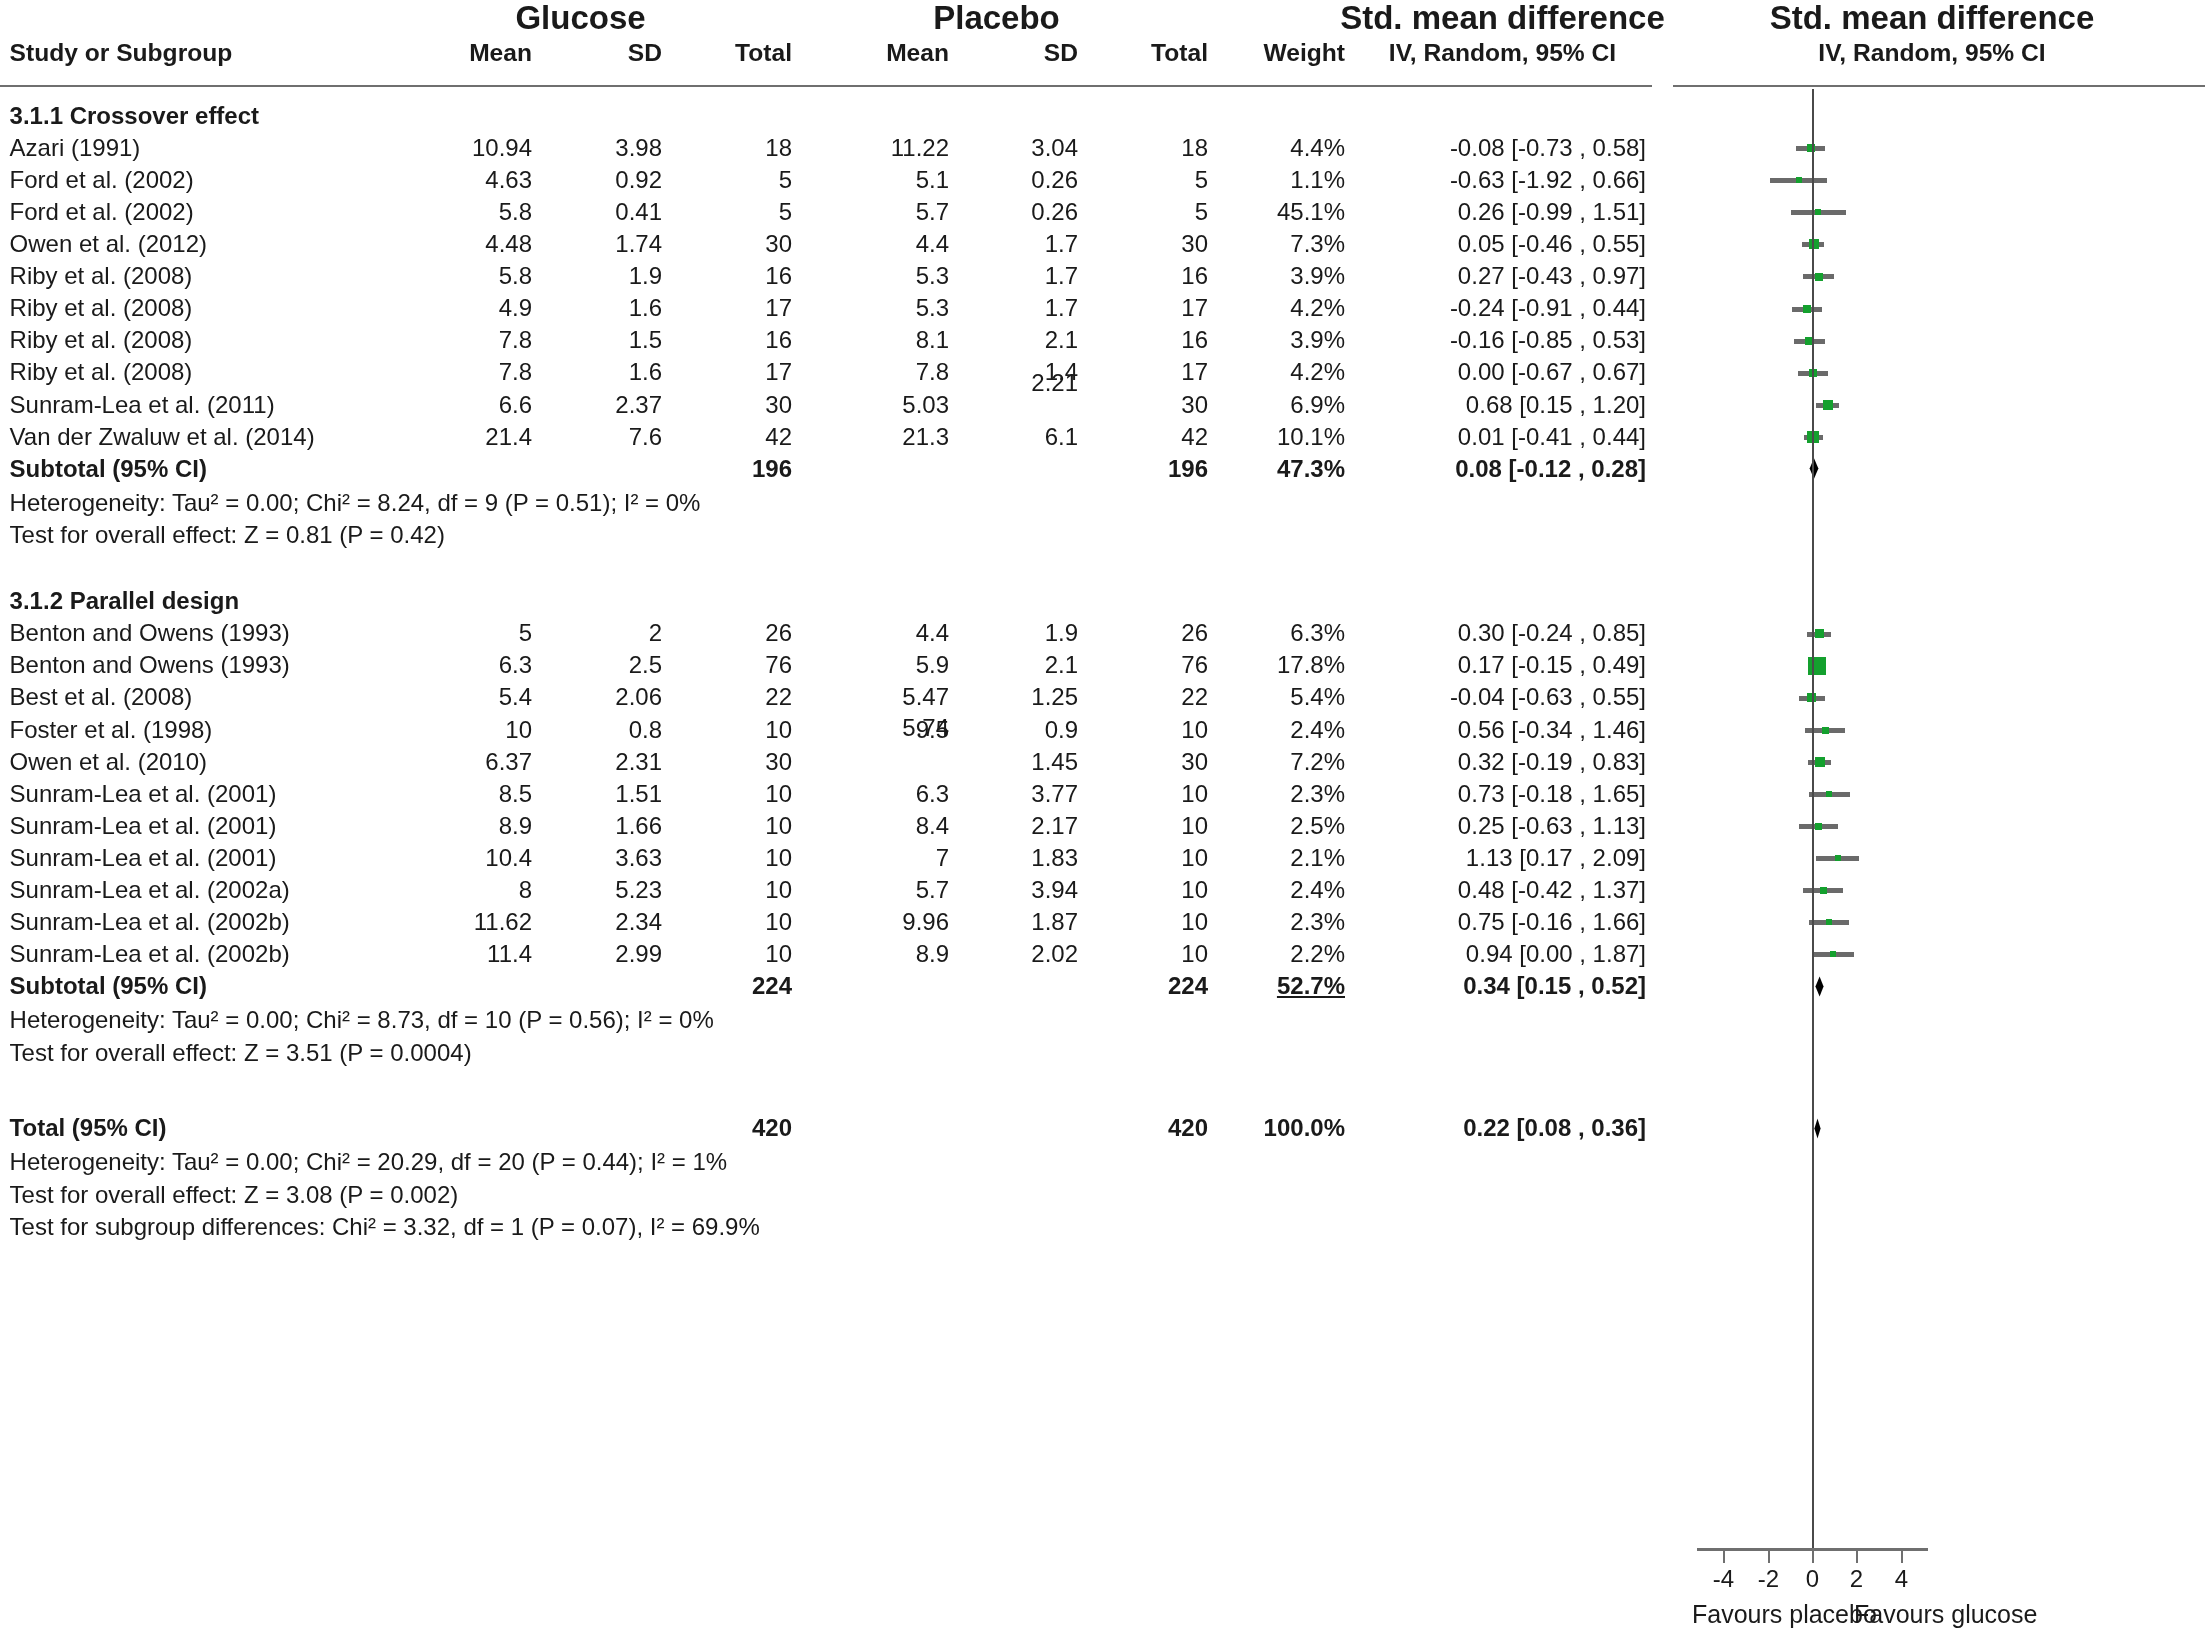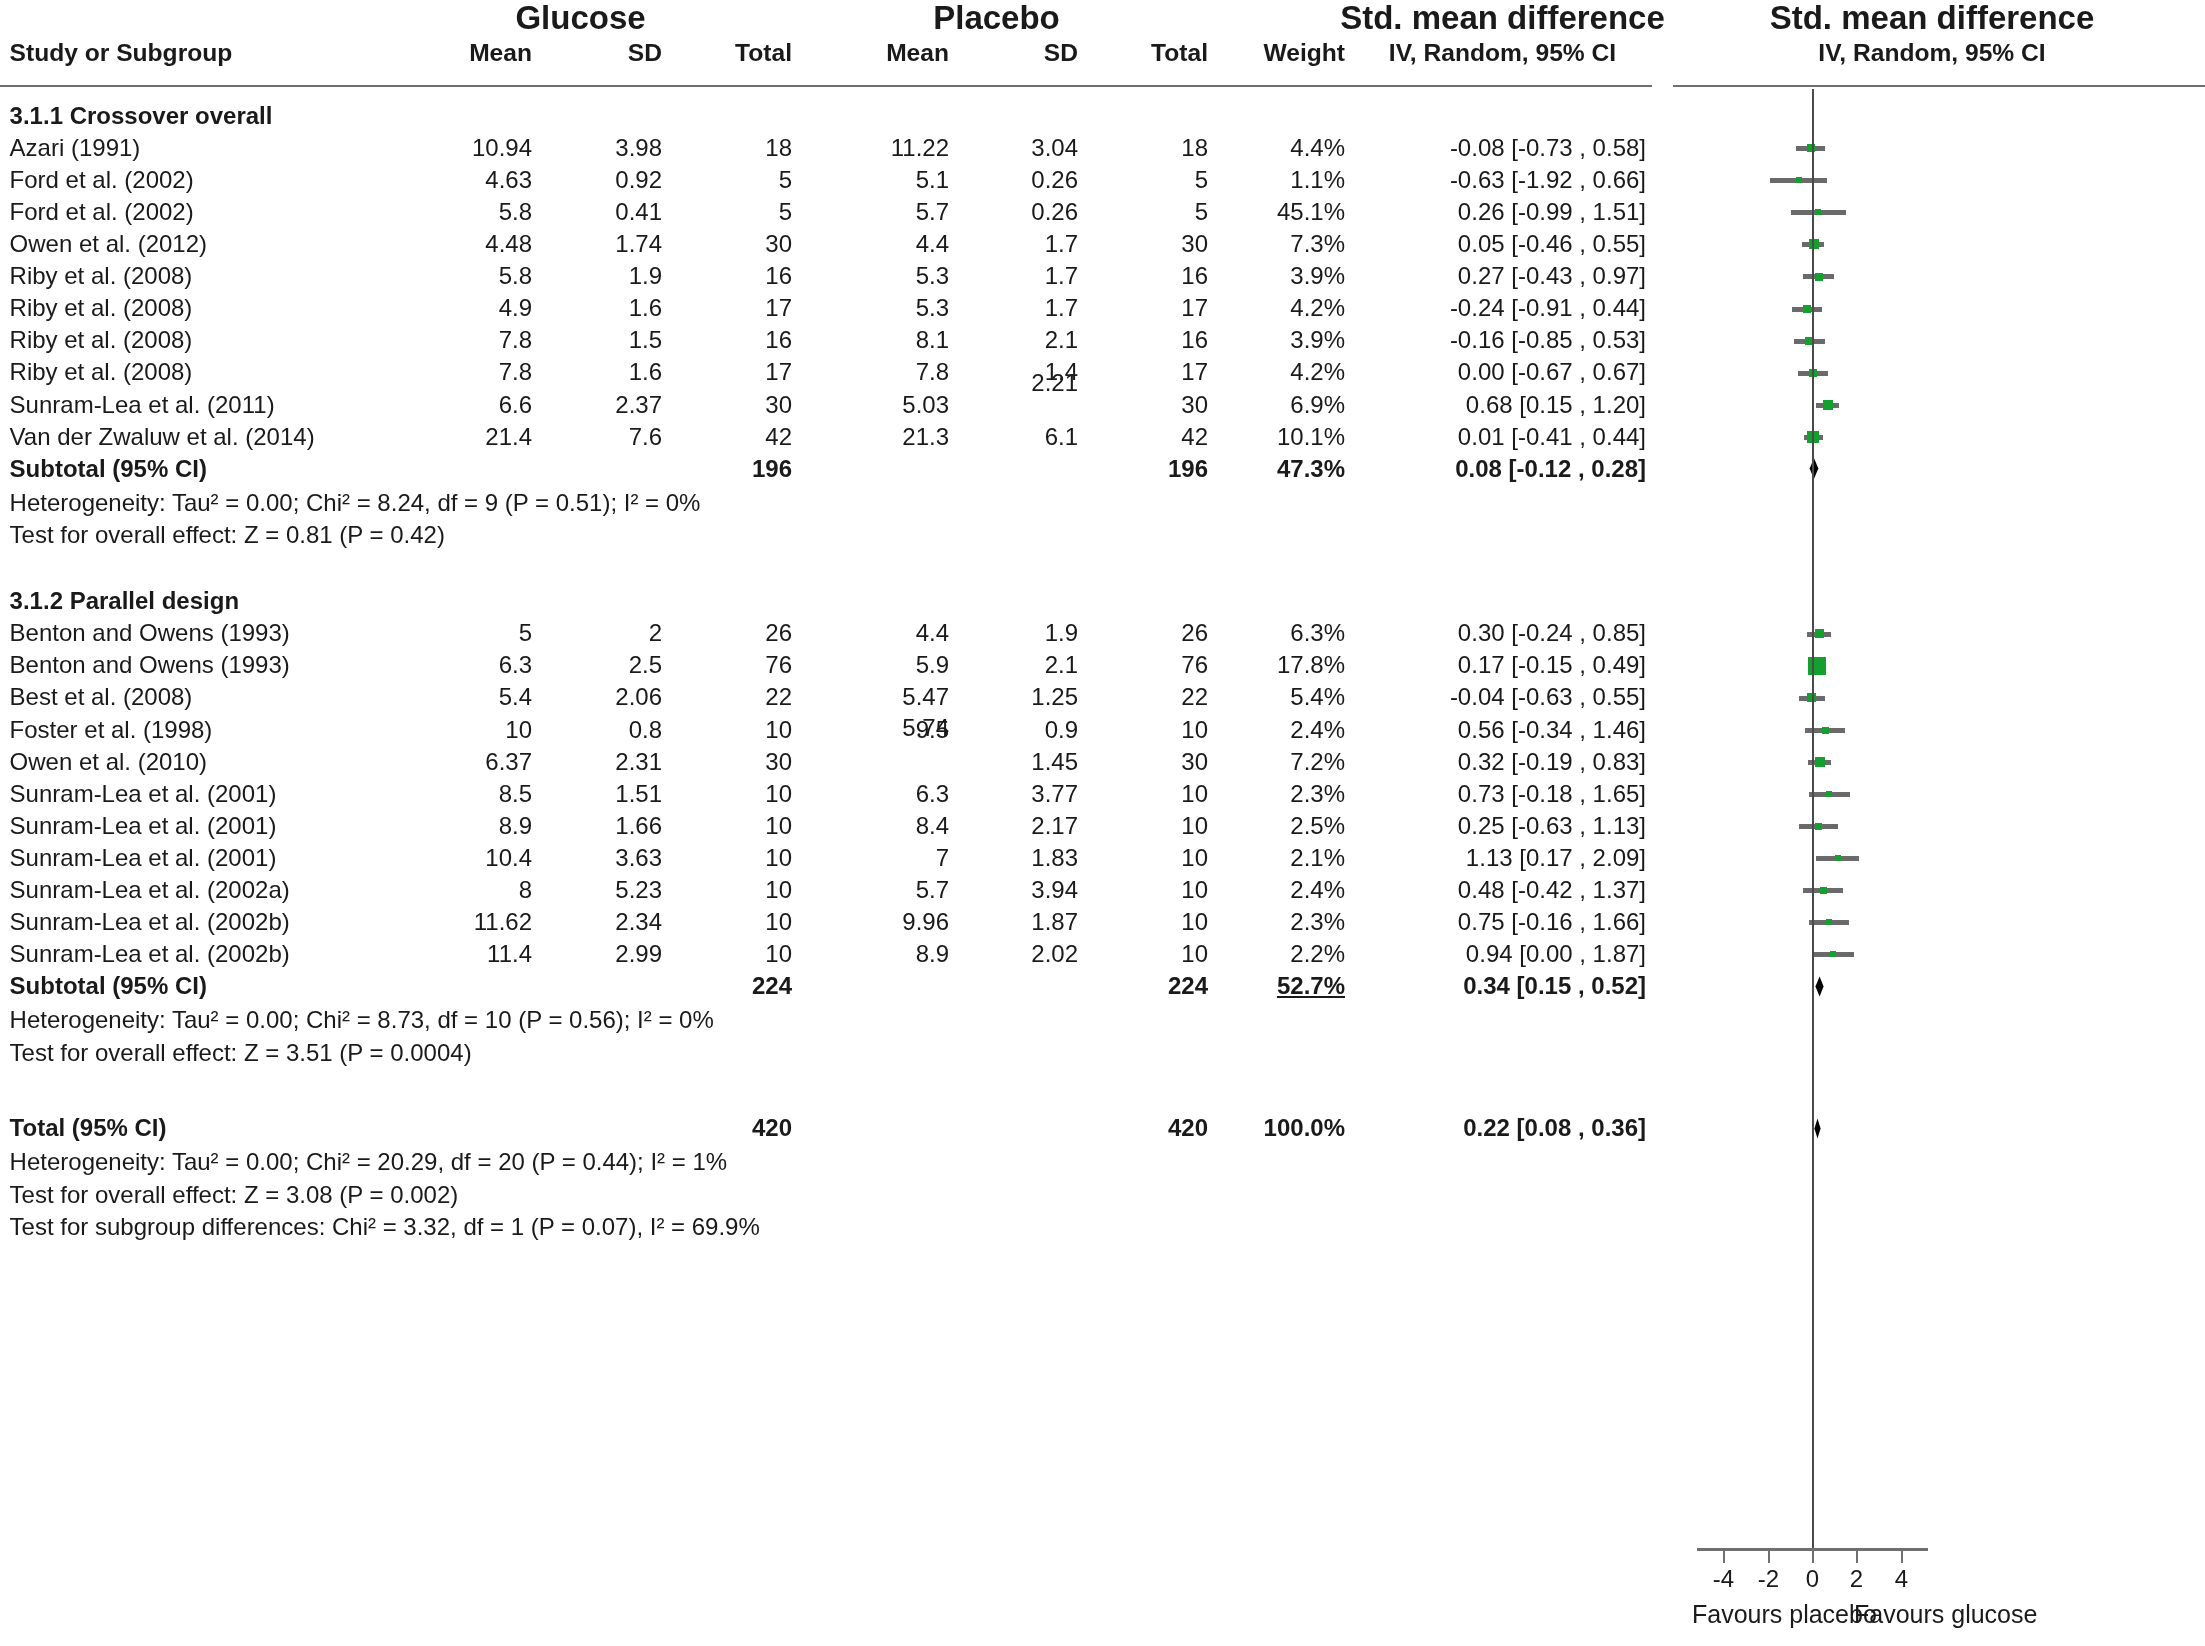--- a/index.html
+++ b/index.html
@@ -63,21 +63,21 @@
   <div class="t hdr-col r col-psd" style="top:41px;">SD</div>
   <div class="t hdr-col r col-ptot" style="top:41px;">Total</div>
   <div class="t hdr-col r col-weight" style="top:41px;">Weight</div>
   <div class="t hdr-col c col-eff" style="top:41px;">IV, Random, 95% CI</div>
   <div class="t hdr-col c" style="left:1693px;top:41px;width:478px;">IV, Random, 95% CI</div>
 
   <div class="rule" style="left:0px;top:85px;width:1652px;"></div>
   <div class="rule" style="left:1673px;top:85px;width:533px;"></div>
 
   <div id="rows">
-      <div class="t b col-study" style="left:9.6px;top:104px;">3.1.1 Crossover overall</div>
+      <div class="t b col-study" style="left:9.6px;top:104px;">3.1.1 Crossover effect</div>
       <div>
         <div class="t col-study" style="left:9.6px;top:136px;">Azari (1991)</div>
         <div class="t r col-gmean" style="top:136px;">10.94</div>
         <div class="t r col-gsd" style="top:136px;">3.98</div>
         <div class="t r col-gtot" style="top:136px;">18</div>
         <div class="t r col-pmean" style="top:136px;">11.22</div>
         <div class="t r col-psd" style="top:136px;">3.04</div>
         <div class="t r col-ptot" style="top:136px;">18</div>
         <div class="t r col-weight" style="top:136px;">4.4%</div>
         <div class="t r col-eff" style="top:136px;">-0.08 [-0.73 , 0.58]</div>

